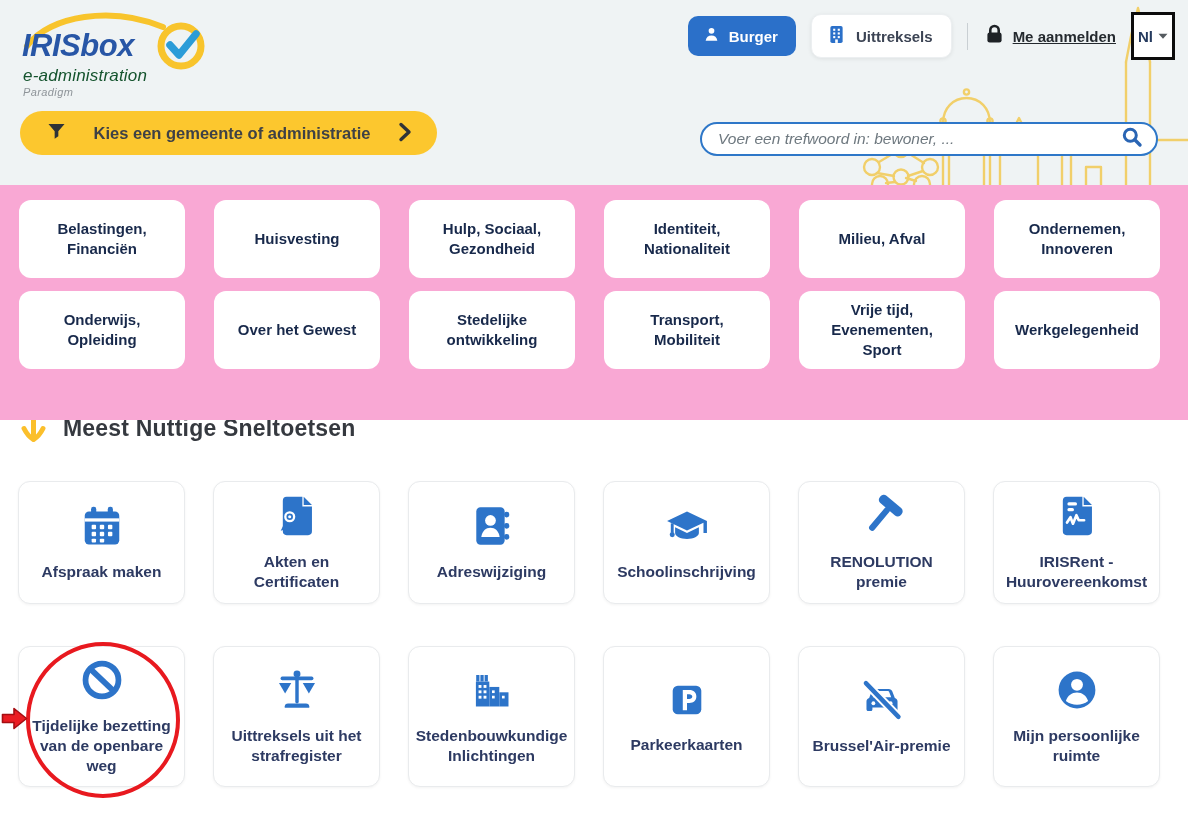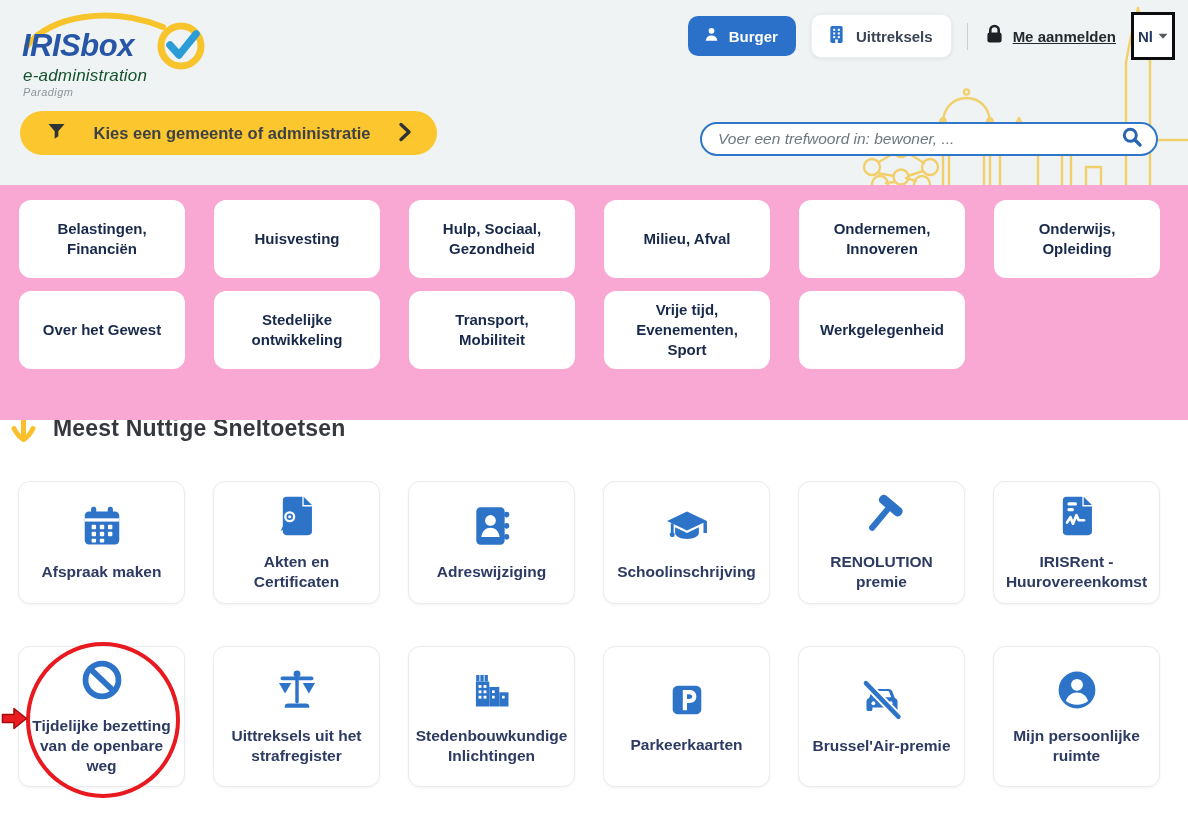--- a/index.html
+++ b/index.html
@@ -35,21 +35,21 @@
   .search-pill input { flex:1; border:none; outline:none; background:transparent; margin-left:16px; font-size:15.5px; font-style:italic; color:#3c454c; font-family:inherit; }
   .search-pill input::placeholder { color:#6e787f; font-style:italic; opacity:1; }
   .search-pill .mag { margin-right:12px; flex:0 0 auto; cursor:pointer; }
 
   
   .band { position:absolute; left:0; top:185px; width:1188px; height:235px; background:#f9a8d4; z-index:2; }
   .cat-grid { position:absolute; left:19px; top:15px; display:grid; grid-template-columns:repeat(6,166px); grid-template-rows:78px 78px; column-gap:29px; row-gap:13px; }
   .cat-card { background:#fff; border-radius:12px; display:flex; align-items:center; justify-content:center; text-align:center; padding:6px 12px; cursor:pointer; font-size:15px; font-weight:600; line-height:1.32; color:#18294b; }
 
   
-  .section-head { position:absolute; left:10px; top:410px; display:flex; align-items:center; gap:16px; }
+  .section-head { position:absolute; left:20px; top:410px; display:flex; align-items:center; gap:16px; }
   .section-title { font-size:23px; font-weight:600; color:#35393f; letter-spacing:0.2px; }
   .sc-grid { position:absolute; left:18px; top:481px; display:grid; grid-template-columns:repeat(6,167px); grid-template-rows:123px 141px; column-gap:28px; row-gap:42px; }
   .sc-card { background:#fff; border:1px solid #e9ebed; border-radius:12px; box-shadow:0 1px 3px rgba(0,0,0,0.05); display:flex; flex-direction:column; align-items:center; justify-content:center; gap:13px; padding:10px 12px; cursor:pointer; }
   .sc-icon { color:#2d74c9; line-height:0; }
   .sc-label { text-align:center; font-size:15.5px; font-weight:600; line-height:1.28; color:#2d3a62; }
 
   
   .annot-ellipse { position:absolute; left:26px; top:642px; width:154px; height:156px; border:4.5px solid #e8191f; border-radius:50%; z-index:10; pointer-events:none; }
   .annot-arrow { position:absolute; left:1px; top:705px; z-index:10; pointer-events:none; }
 </style>
@@ -171,20 +171,23 @@
         <div class="cat-card">
           <span>Belastingen, Financiën</span>
         </div>
         <div class="cat-card">
           <span>Huisvesting</span>
         </div>
         <div class="cat-card">
           <span>Hulp, Sociaal, Gezondheid</span>
         </div>
         <div class="cat-card">
+          <span>Identiteit, Nationaliteit</span>
+        </div>
+        <div class="cat-card">
           <span>Milieu, Afval</span>
         </div>
         <div class="cat-card">
           <span>Ondernemen, Innoveren</span>
         </div>
         <div class="cat-card">
           <span>Onderwijs, Opleiding</span>
         </div>
         <div class="cat-card">
           <span>Over het Gewest</span>

